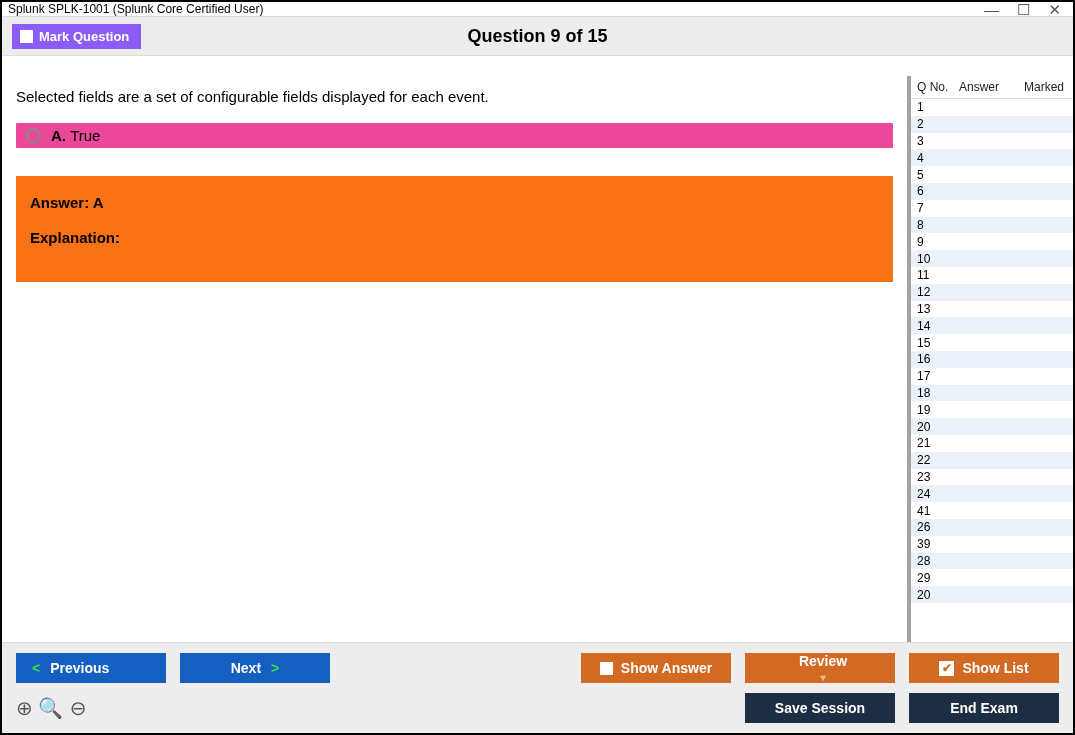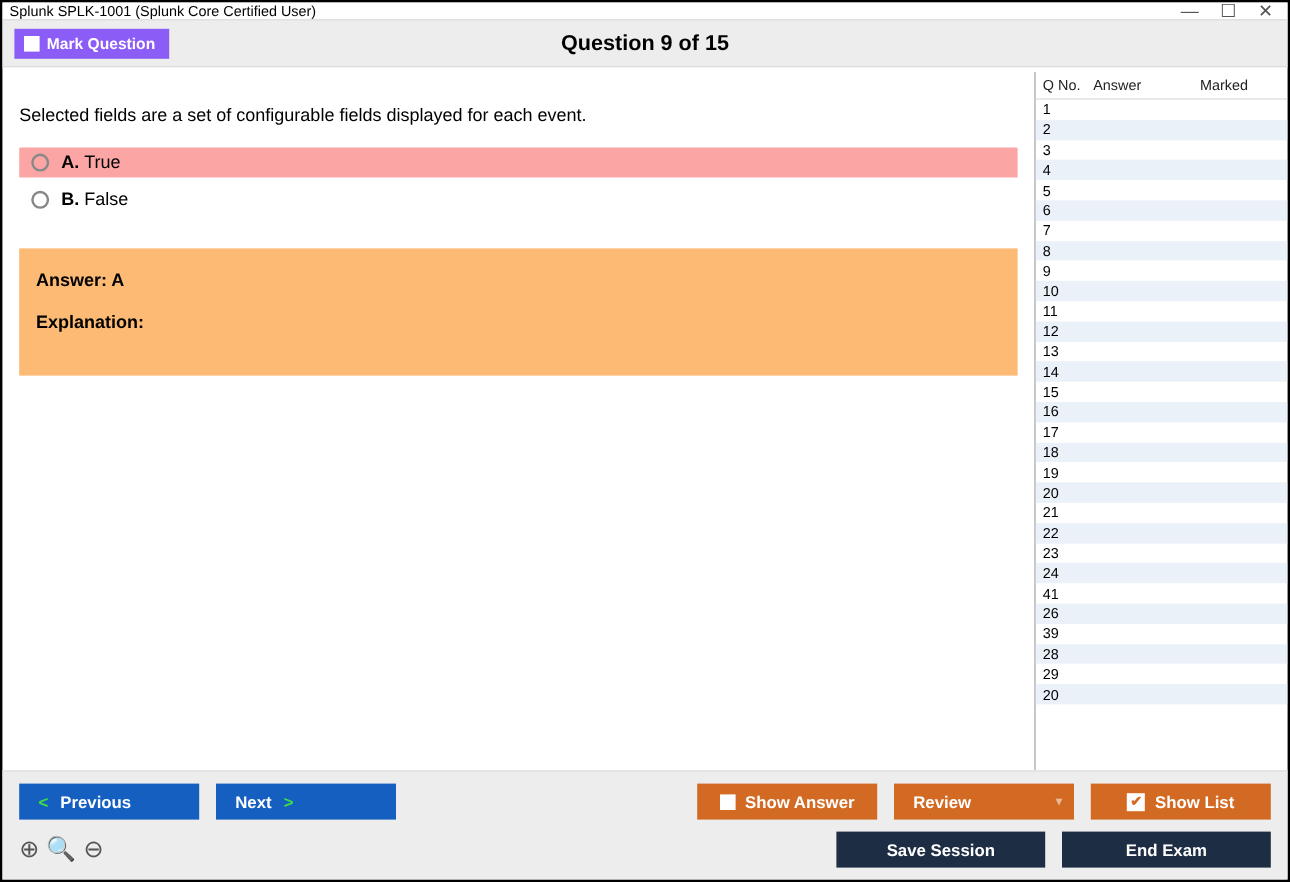--- a/index.html
+++ b/index.html
@@ -83,45 +83,45 @@
   }
   .option {
     display: flex;
     align-items: center;
     gap: 10px;
     padding: 4px 10px;
     margin-bottom: 6px;
     font-size: 15px;
     border-radius: 1px;
   }
-  .option.highlight { background: #fca5a5; }
+  .option.highlight { background: #ec4899; }
   .opt-radio {
     width: 15px; height: 15px;
     border: 2px solid #888;
     border-radius: 50%;
     flex-shrink: 0;
   }
   .option .lbl b { font-weight: bold; }
 
   .answer-box {
     margin-top: 28px;
-    background: #fdba74;
+    background: #f97316;
     padding: 18px 14px 36px 14px;
     font-size: 15px;
   }
   .answer-box .ans-line { font-weight: bold; margin-bottom: 18px; }
   .answer-box .expl-line { font-weight: bold; }
 
   
   .sidepanel {
-    width: 211px;
-    border-left: 1px solid #a3a3a3;
+    width: 166px;
+    border-left: 4px solid #a3a3a3;
     display: flex;
     flex-direction: column;
-    margin-top: 4px;
+    margin-top: 20px;
   }
   .sidehead {
     display: flex;
     font-size: 12px;
     padding: 4px 2px 4px 6px;
     color: #222;
   }
   .sidehead .col-q { width: 42px; }
   .sidehead .col-a { width: 58px; }
   .sidehead .col-m { flex: 1; text-align: center; }
@@ -163,31 +163,31 @@
     font-size: 14px;
     border: none;
     cursor: pointer;
     padding: 0 16px;
   }
   .btn.blue { background: #145fbf; }
   .btn.orange { background: #d36a23; }
   .btn.dark { background: #1d2d44; }
   .btn.prev { width: 150px; justify-content: flex-start; gap: 10px; }
   .btn.prev .chev { color: #3fe03f; font-weight: bold; }
-  .btn.next { width: 150px; justify-content: flex-start; gap: 10px; }
+  .btn.next { width: 150px; justify-content: center; gap: 10px; }
   .btn.next .chev { color: #3fe03f; font-weight: bold; }
   .btn.showans { width: 150px; gap: 8px; }
   .btn.showans .chk { width: 13px; height: 13px; background:#fff; display:inline-block; }
-  .btn.review { width: 150px; justify-content: space-between; padding-right:10px;}
+  .btn.review { width: 150px; justify-content: space-between; padding-right:10px;flex-direction:column;}
   .btn.review .caret { font-size: 10px; color: #fff8; }
   .btn.showlist { width: 150px; gap: 8px; }
   .btn.showlist .chkon {
     width: 15px; height: 15px; background:#fff; color:#d36a23; display:flex; align-items:center; justify-content:center; font-size:12px; font-weight:bold;
   }
-  .btn.save, .btn.end { width: 174px; }
+  .btn.save, .btn.end { width: 150px; }
 
   .frow2 {
     display: flex;
     align-items: center;
     gap: 14px;
   }
   .zoom-controls {
     display: flex;
     gap: 6px;
     font-size: 20px;
@@ -224,24 +224,20 @@
 </div>
 
 <div class="main">
   <div class="content">
     <div class="question-text">Selected fields are a set of configurable fields displayed for each event.</div>
 
     <div id="options-container">
         <div class="option highlight">
           <span class="opt-radio"></span>
           <span class="lbl"><b>A. </b>True</span>
-        </div>
-        <div class="option">
-          <span class="opt-radio"></span>
-          <span class="lbl"><b>B. </b>False</span>
         </div>
       </div>
 
     <div class="answer-box">
       <div class="ans-line">Answer: A</div>
       <div class="expl-line">Explanation:</div>
     </div>
   </div>
 
   <div class="sidepanel">

